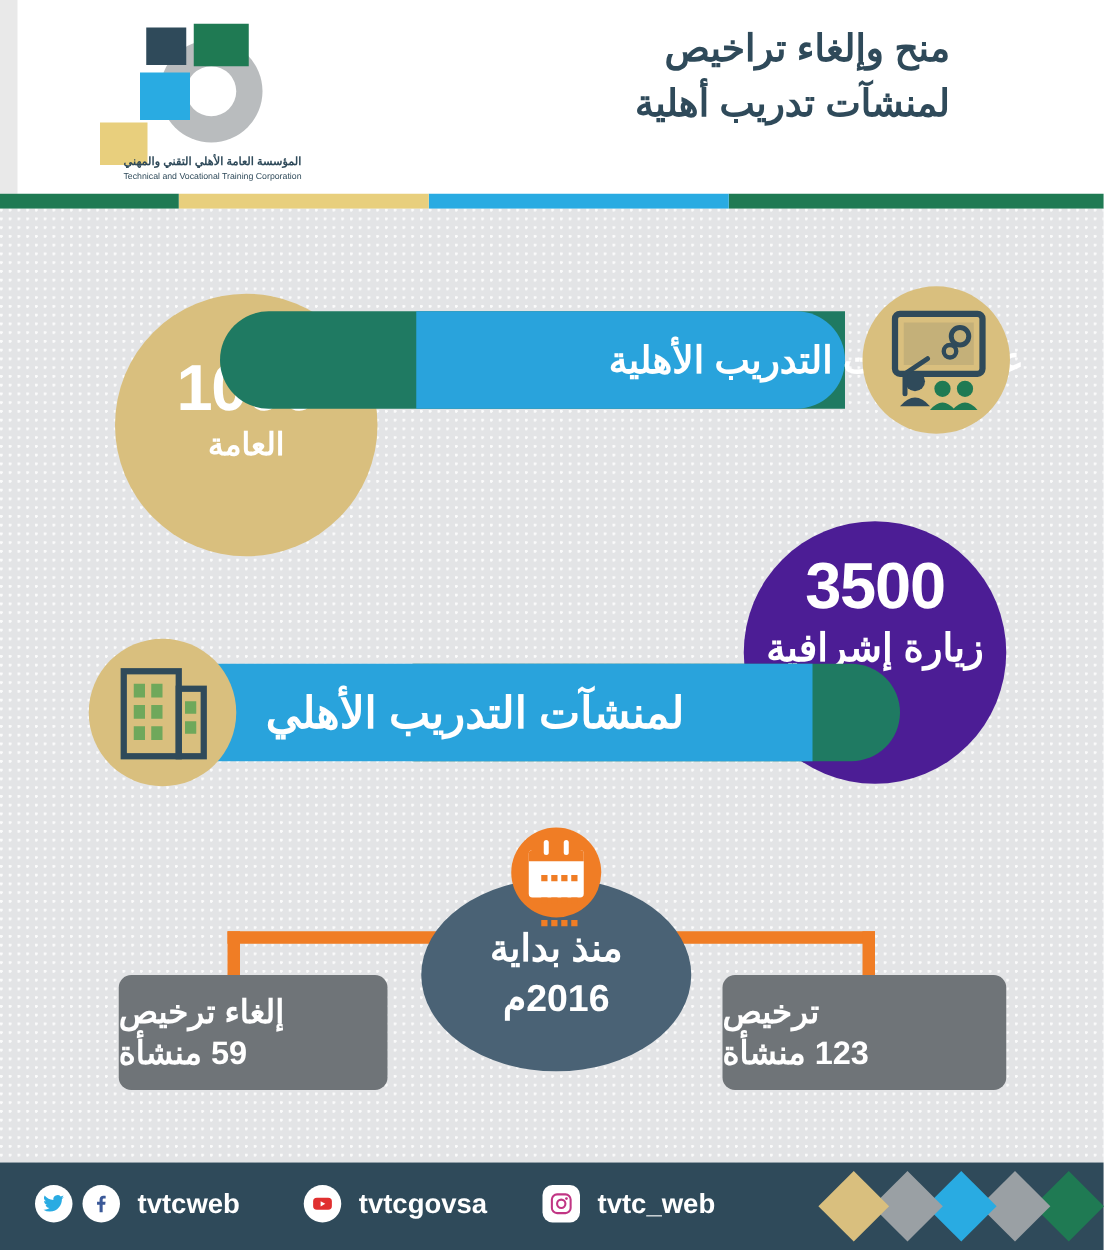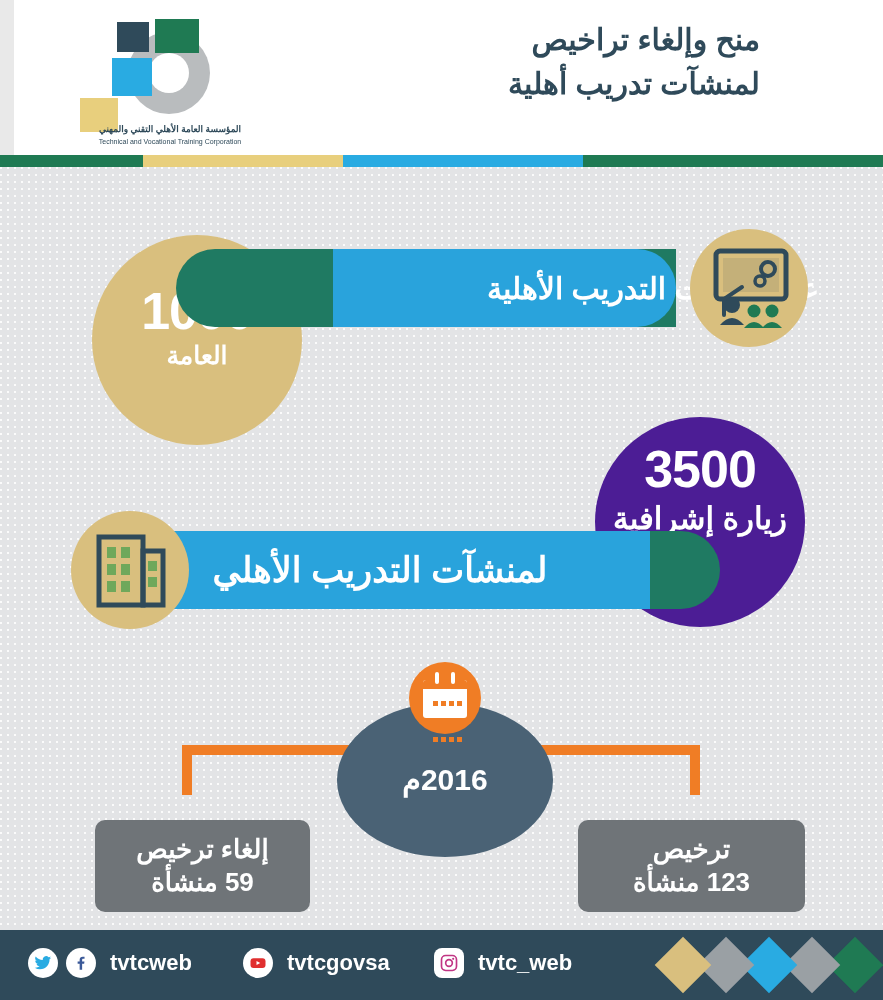--- a/index.html
+++ b/index.html
@@ -241,24 +241,23 @@
   .grey-box {
     position: absolute;
     height: 92px;
     background: #6f7478;
     border-radius: 10px;
     color: #ffffff;
     font-weight: bold;
     direction: rtl;
     display: flex;
     flex-direction: column;
-    align-items: center;
+    align-items: flex-end;
     justify-content: center;
     line-height: 33px;
-    margin-top: 40px;
   }
   .box-left  { top: 780px; left: 95px;  width: 215px; }
   .box-right { top: 780px; left: 578px; width: 227px; }
   .box-l1 { font-size: 26px; }
   .box-l2 { font-size: 26px; }
 
   
   .footer {
     position: absolute; top: 930px; left: 0;
     width: 883px; height: 70px;
@@ -381,20 +380,21 @@
       <rect x="77" y="66" width="9" height="10" fill="#6fa85b"></rect>
     </svg>
   </div>
 
   <div class="connector conn-h-left"></div>
   <div class="connector conn-h-right"></div>
   <div class="connector conn-v-left"></div>
   <div class="connector conn-v-right"></div>
 
   <div class="center-ellipse">
+    <div class="center-l1">منذ بداية</div>
     <div class="center-l2">2016م</div>
   </div>
 
   <div class="cal-icon">
     <div class="cal-inner">
       <div class="cal-bar"></div>
       <div class="cal-dots">
         <span class="cal-dot"></span><span class="cal-dot"></span><span class="cal-dot"></span><span class="cal-dot"></span>
         <span class="cal-dot"></span><span class="cal-dot"></span><span class="cal-dot"></span><span class="cal-dot"></span>
         <span class="cal-dot"></span><span class="cal-dot"></span><span class="cal-dot"></span><span class="cal-dot"></span>

